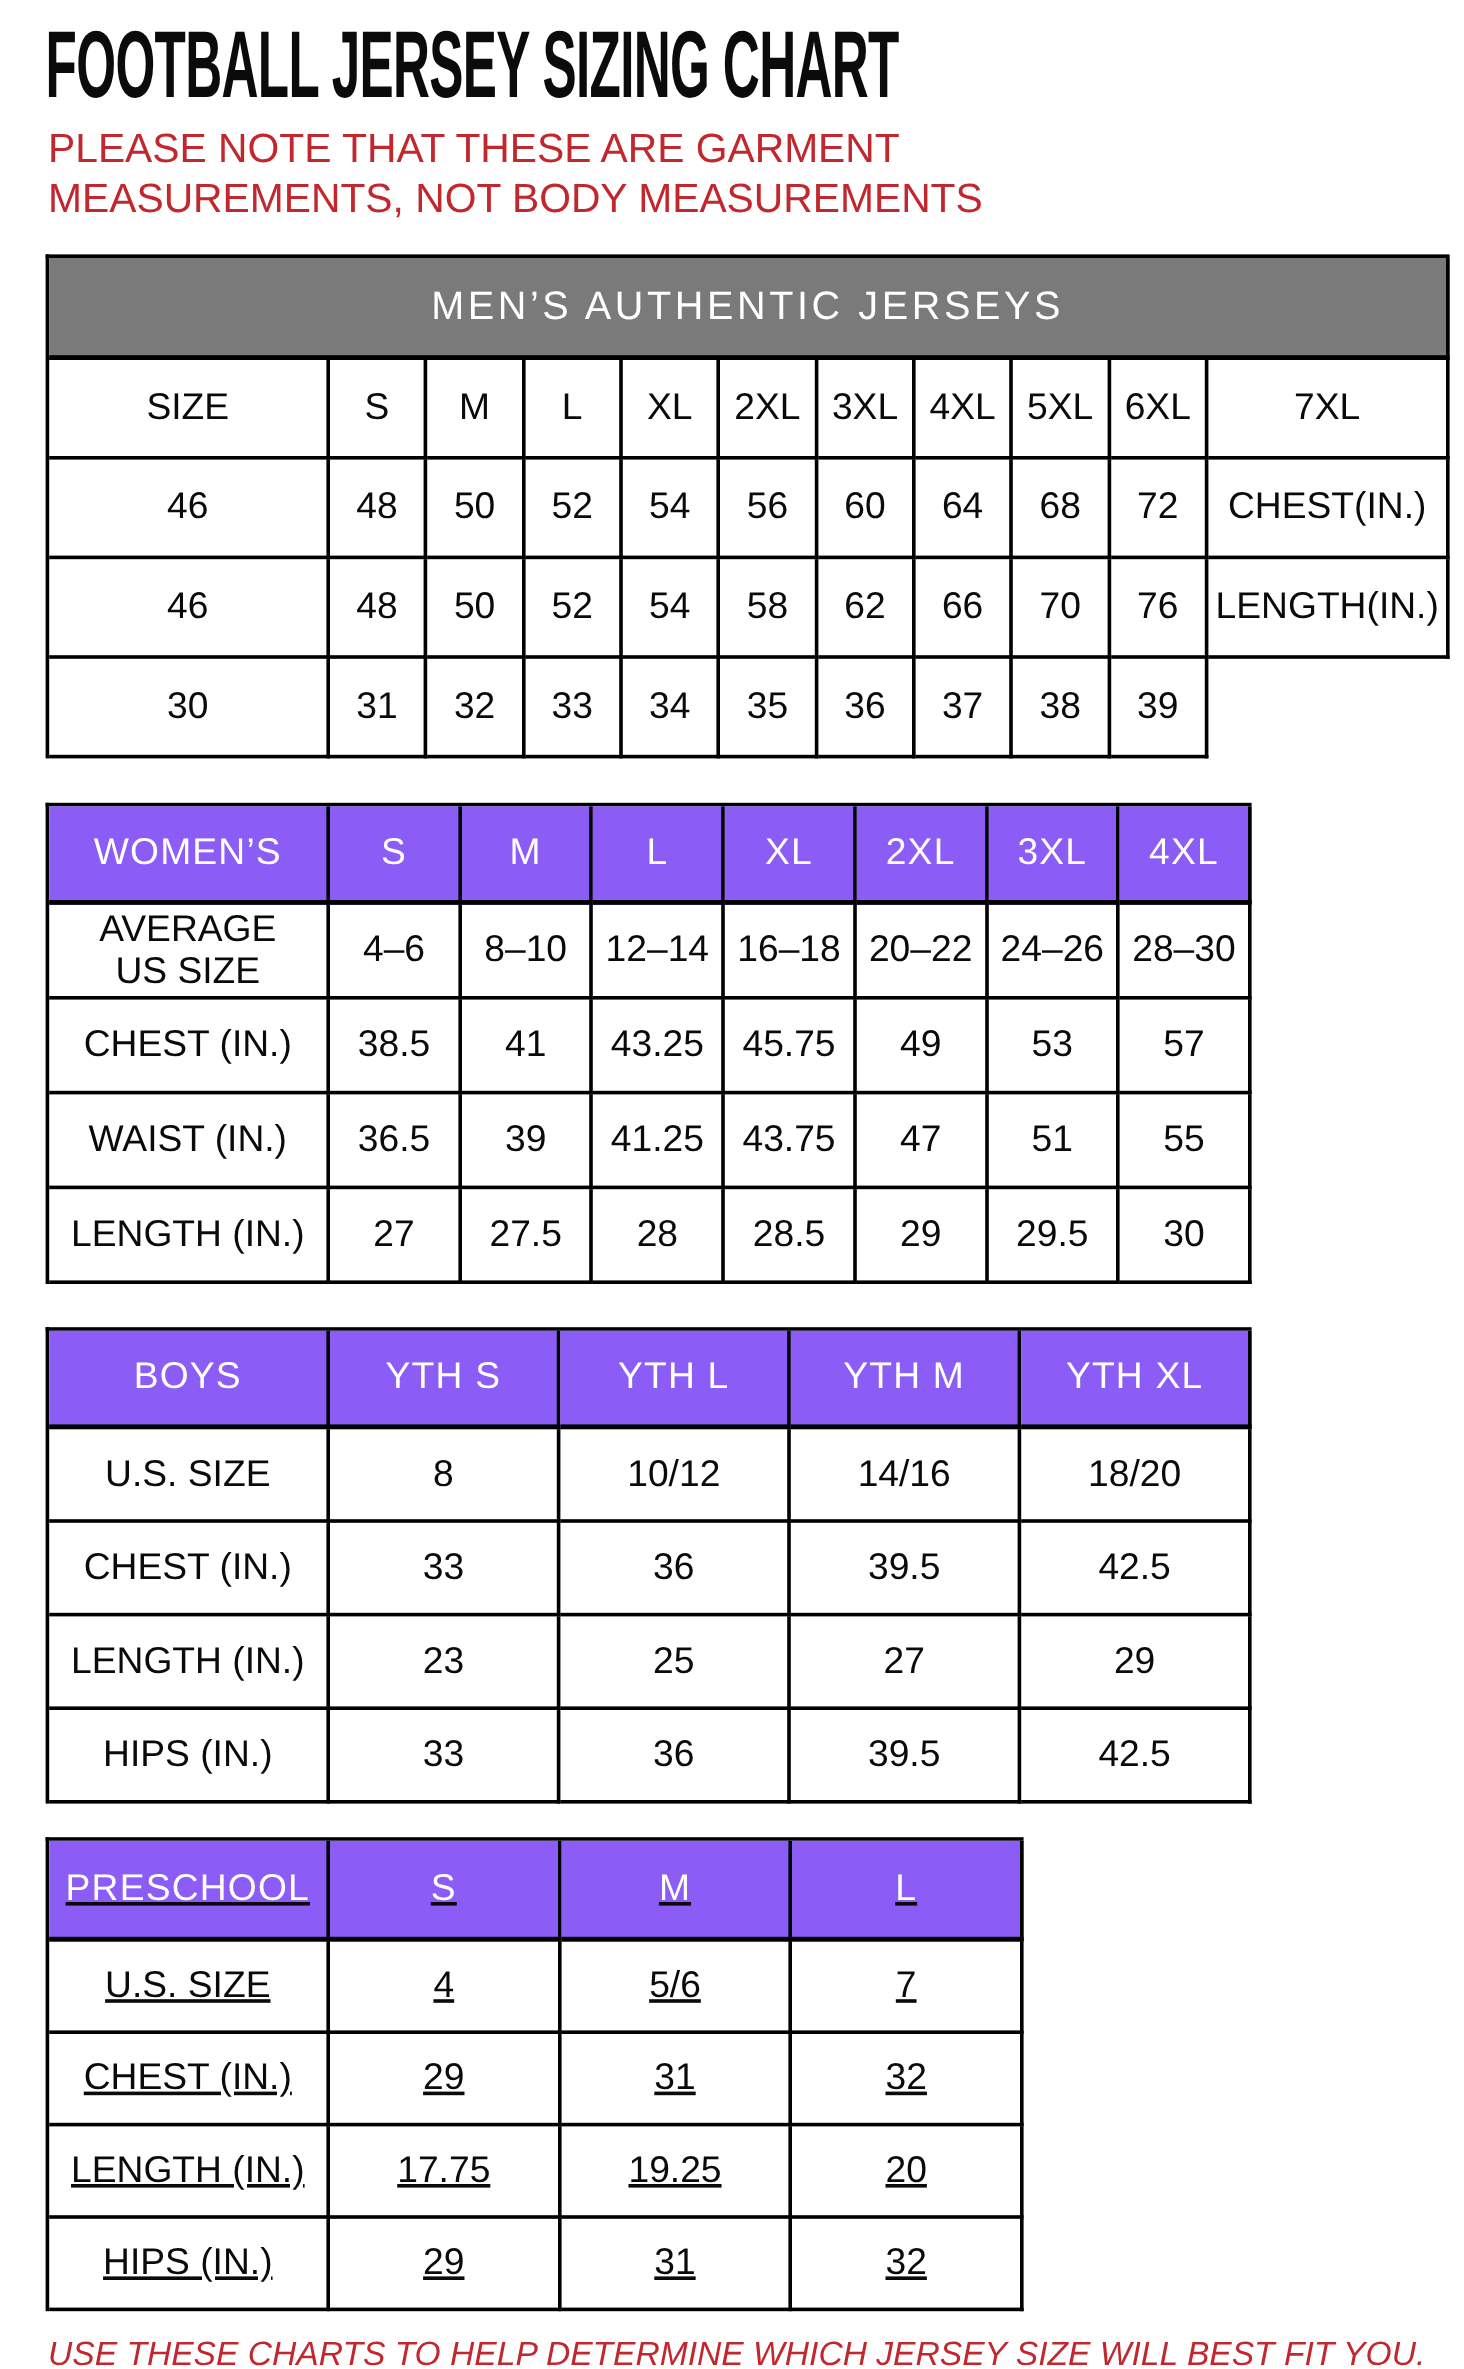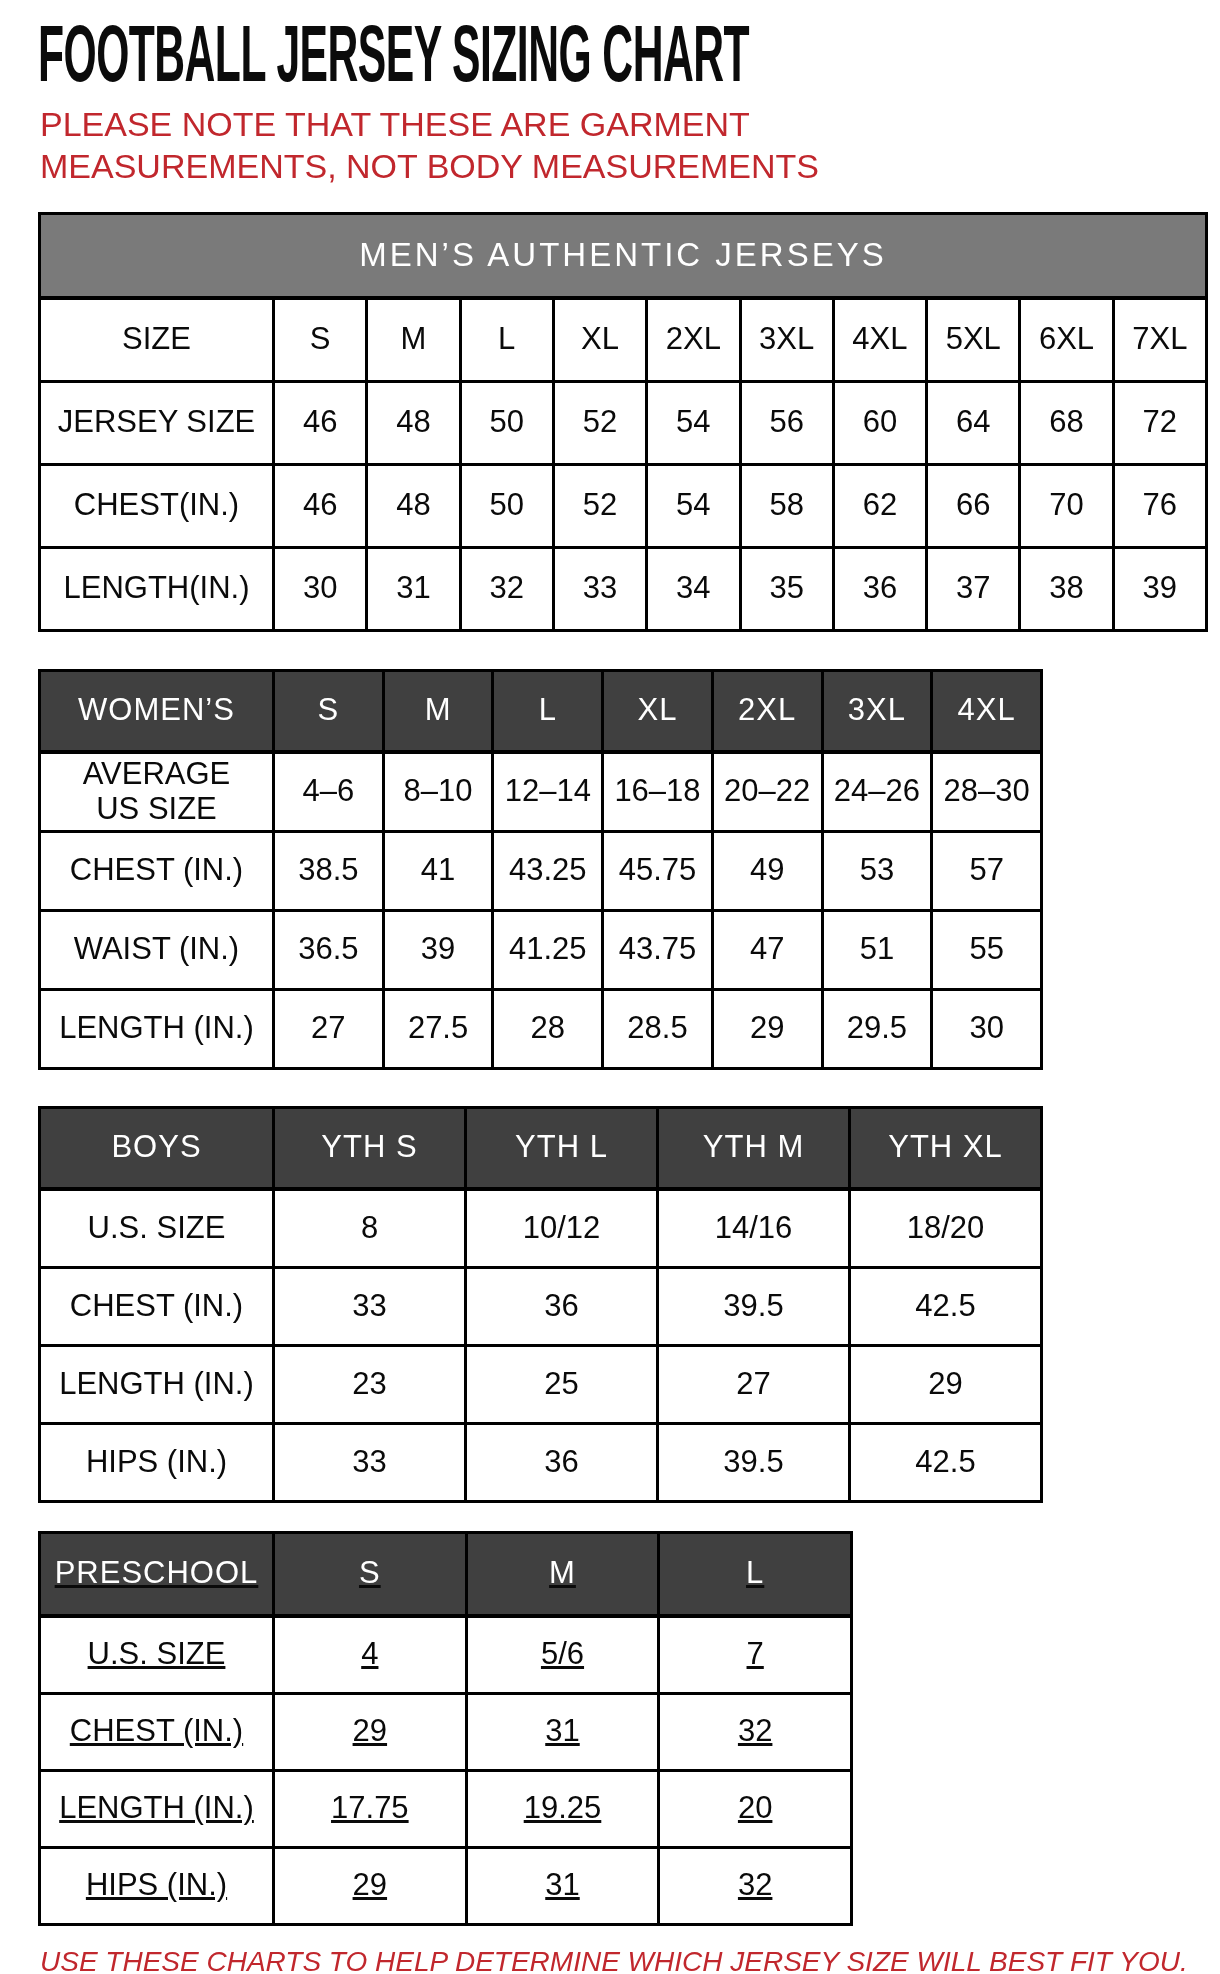--- a/index.html
+++ b/index.html
@@ -53,21 +53,21 @@
   }
   .banner {
     grid-column:1 / -1;
     background:#7a7a7a;
     color:#ffffff;
     font-size:33px;
     letter-spacing:3px;
     border-bottom-width:4px;
   }
   .hdr {
-    background:#404040;
+    background:#8b5cf6;
     color:#ffffff;
     letter-spacing:1px;
     border-bottom-width:4px;
   }
   .lbl { white-space:pre-line; }
 
   .t-mens {
     margin-top:24px;
     width:1167px;
     grid-template-columns:234px repeat(10, 1fr);
@@ -116,21 +116,20 @@
       <div class="cell val">S</div>
       <div class="cell val">M</div>
       <div class="cell val">L</div>
       <div class="cell val">XL</div>
       <div class="cell val">2XL</div>
       <div class="cell val">3XL</div>
       <div class="cell val">4XL</div>
       <div class="cell val">5XL</div>
       <div class="cell val">6XL</div>
       <div class="cell val">7XL</div>
-      <div class="cell lbl">JERSEY SIZE</div>
       <div class="cell val">46</div>
       <div class="cell val">48</div>
       <div class="cell val">50</div>
       <div class="cell val">52</div>
       <div class="cell val">54</div>
       <div class="cell val">56</div>
       <div class="cell val">60</div>
       <div class="cell val">64</div>
       <div class="cell val">68</div>
       <div class="cell val">72</div>

